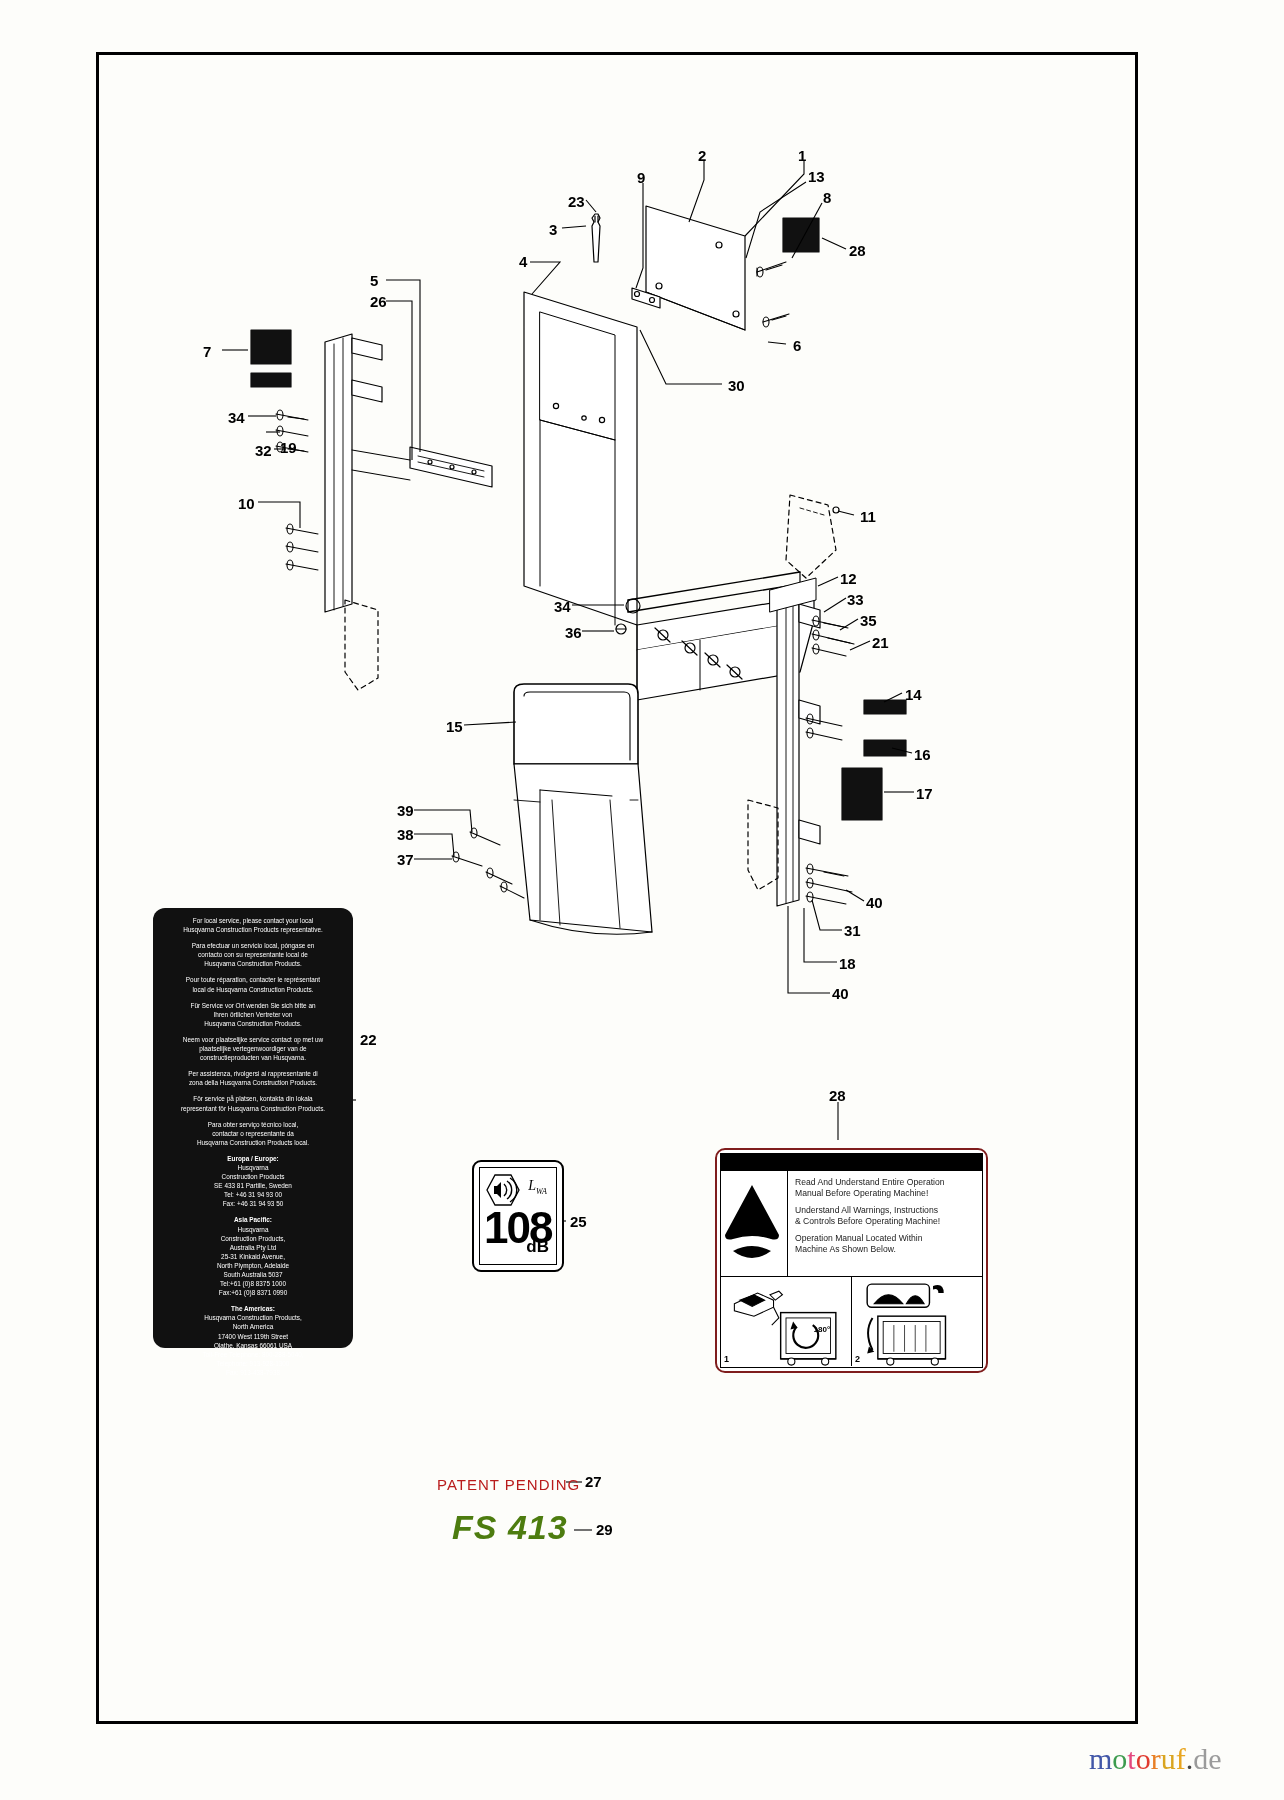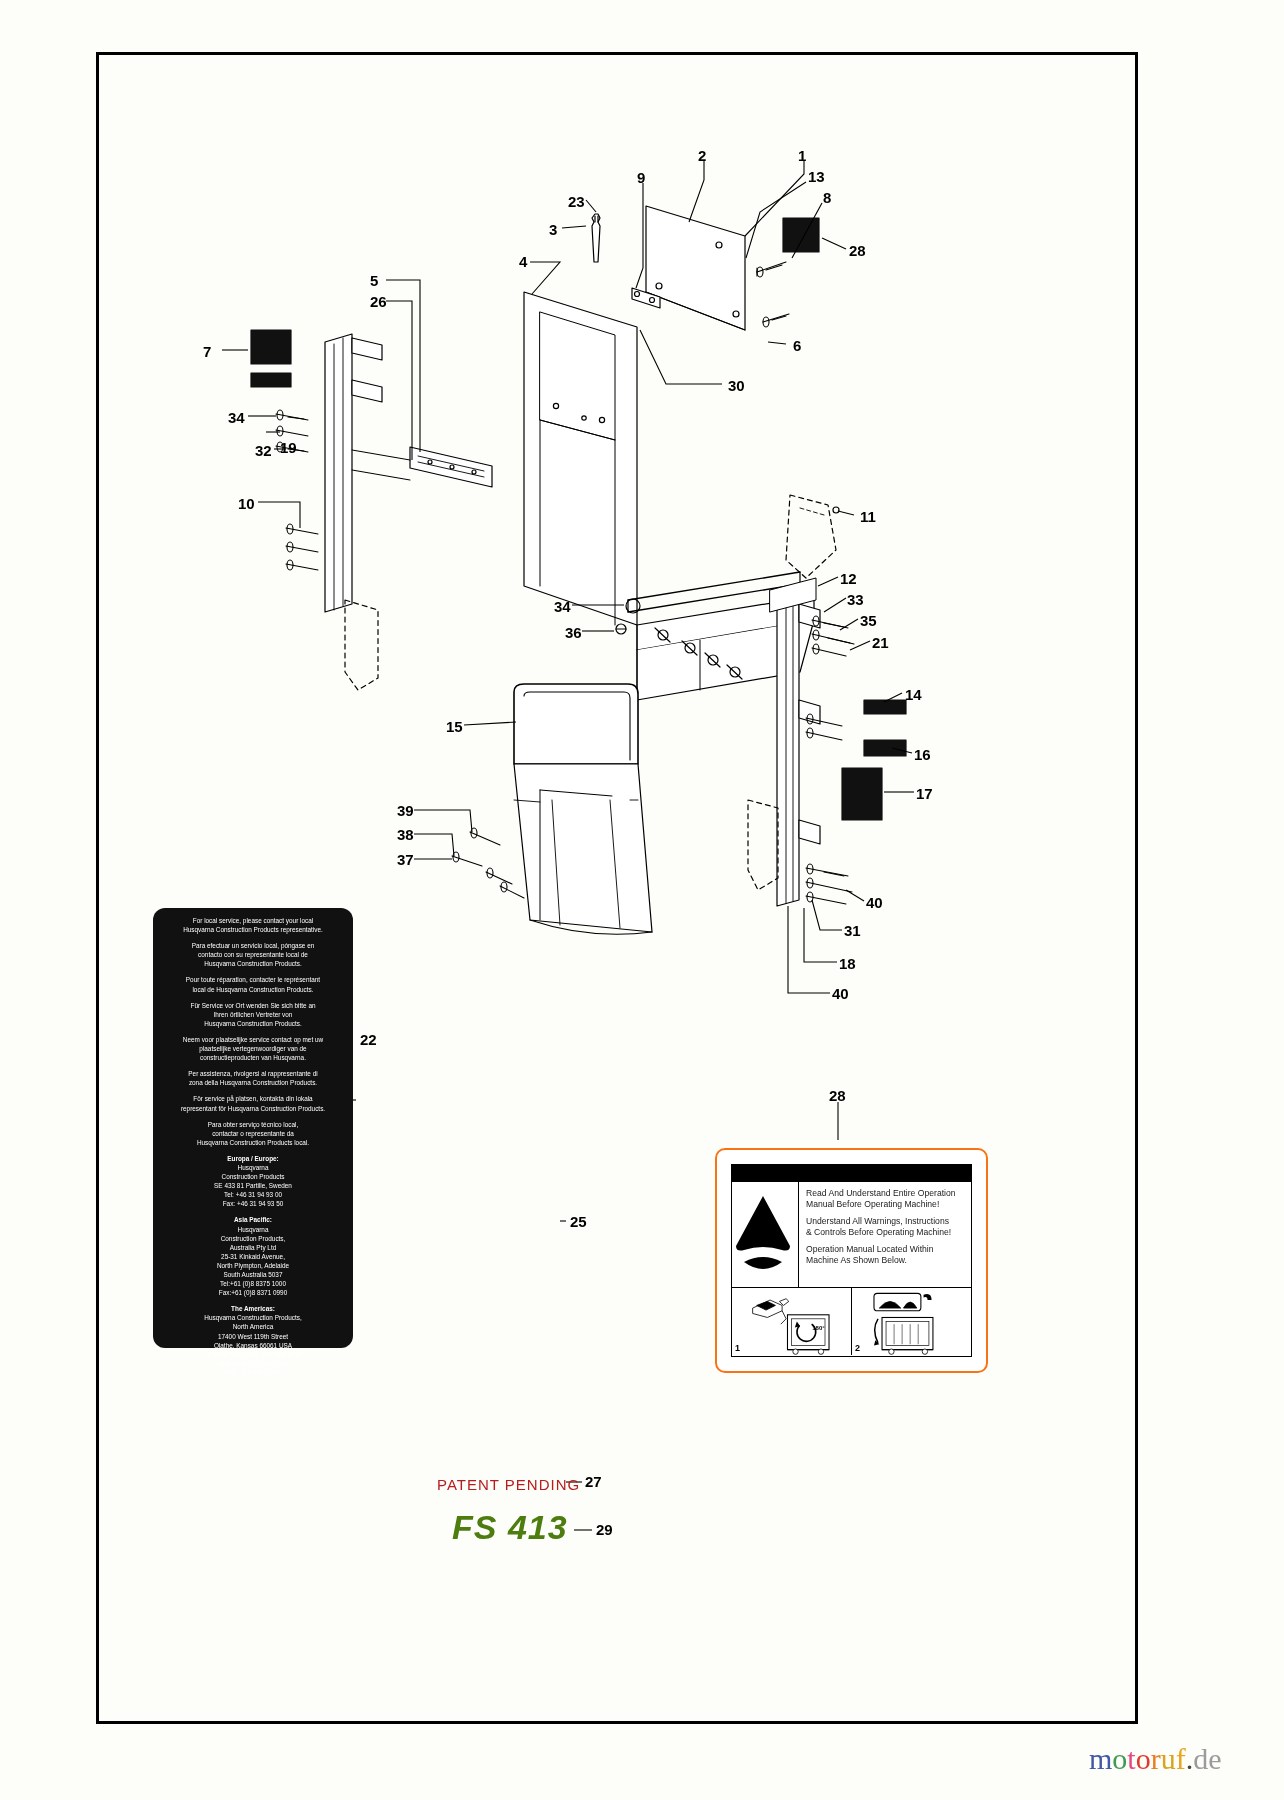--- a/index.html
+++ b/index.html
@@ -26,21 +26,21 @@
   #label25 .inner{position:absolute;left:5px;top:5px;right:5px;bottom:5px;border:1.5px solid #000;}
   #label25 .num{position:absolute;left:4px;top:38px;font-family:"Liberation Sans",sans-serif;font-weight:bold;font-size:44px;letter-spacing:-2px;line-height:1;}
   #label25 .db{position:absolute;right:7px;bottom:7px;font-weight:bold;font-size:17px;}
   #label25 .lwa{position:absolute;right:9px;top:10px;font-size:14px;font-style:italic;font-family:"Liberation Serif",serif;}
 
   
   #patent{position:absolute;left:437px;top:1476px;font-size:15px;letter-spacing:1px;color:#b91c1c;}
   #model{position:absolute;left:452px;top:1508px;font-size:34px;font-weight:bold;font-style:italic;letter-spacing:1px;color:#4d7c0f;}
 
   
-  #label28{position:absolute;left:715px;top:1148px;width:273px;height:225px;border:2px solid #f97316;border-radius:10px;background:#fff;padding:14px;box-sizing:border-box;}
+  #label28{position:absolute;left:715px;top:1148px;width:273px;height:225px;border:2px solid #7f1d1d;border-radius:10px;background:#fff;padding:3px;box-sizing:border-box;}
   #label28 .sheet{position:relative;width:100%;height:100%;border:1px solid #000;box-sizing:border-box;background:#fff;}
   #label28 .topbar{height:17px;background:#000;}
   #label28 .row1{display:flex;height:105px;border-bottom:1px solid #000;}
   #label28 .tri{width:66px;border-right:1px solid #000;position:relative;}
   #label28 .txt{flex:1;padding:6px 5px 0 7px;font-size:8.6px;line-height:1.28;color:#1b1b1b;}
   #label28 .txt p{margin:0 0 6px 0;}
   #label28 .row2{display:flex;height:calc(100% - 124px);}
   #label28 .pane{flex:1;position:relative;box-sizing:border-box;}
   #label28 .pane.left{border-right:1px solid #000;}
   #label28 .pn{position:absolute;left:3px;bottom:2px;font-size:9px;font-weight:bold;}
@@ -407,20 +407,34 @@
       <span>Husqvarna Construction Products,</span><br>
       <span>North America</span><br>
       <span>17400 West 119th Street</span><br>
       <span>Olathe, Kansas 66061 USA</span><br>
       <span>Toll-Free Telephone: 800-288-5040,</span><br>
       <span>Telephone: 913-928-1300</span><br>
       <span>Fax: 913-438-7938</span>
     </p>
   </div>
 
+  <div id="label25">
+    <div class="inner">
+      <svg width="34" height="32" viewBox="0 0 34 32" style="position:absolute;left:6px;top:6px;">
+        <polygon points="9,1 25,1 33,16 25,31 9,31 1,16" fill="none" stroke="#000" stroke-width="1.3"></polygon>
+        <path d="M8 12 L11 12 L15 8 L15 24 L11 20 L8 20 Z" fill="#000"></path>
+        <path d="M18 10 A8 8 0 0 1 18 22" fill="none" stroke="#000" stroke-width="1.4"></path>
+        <path d="M21 7 A11 11 0 0 1 21 25" fill="none" stroke="#000" stroke-width="1.4"></path>
+        <path d="M24 4 A14 14 0 0 1 24 28" fill="none" stroke="#000" stroke-width="1.4"></path>
+      </svg>
+      <div class="lwa"><span>L</span><sub style="font-size:8px;">WA</sub></div>
+      <div class="num">108</div>
+      <div class="db">dB</div>
+    </div>
+  </div>
 
   <div id="patent">PATENT PENDING</div>
   <div id="model">FS 413</div>
 
   <div id="label28">
     <div class="sheet">
       <div class="topbar"></div>
       <div class="row1">
         <div class="tri">
           <svg width="62" height="100" viewBox="0 0 62 100">

